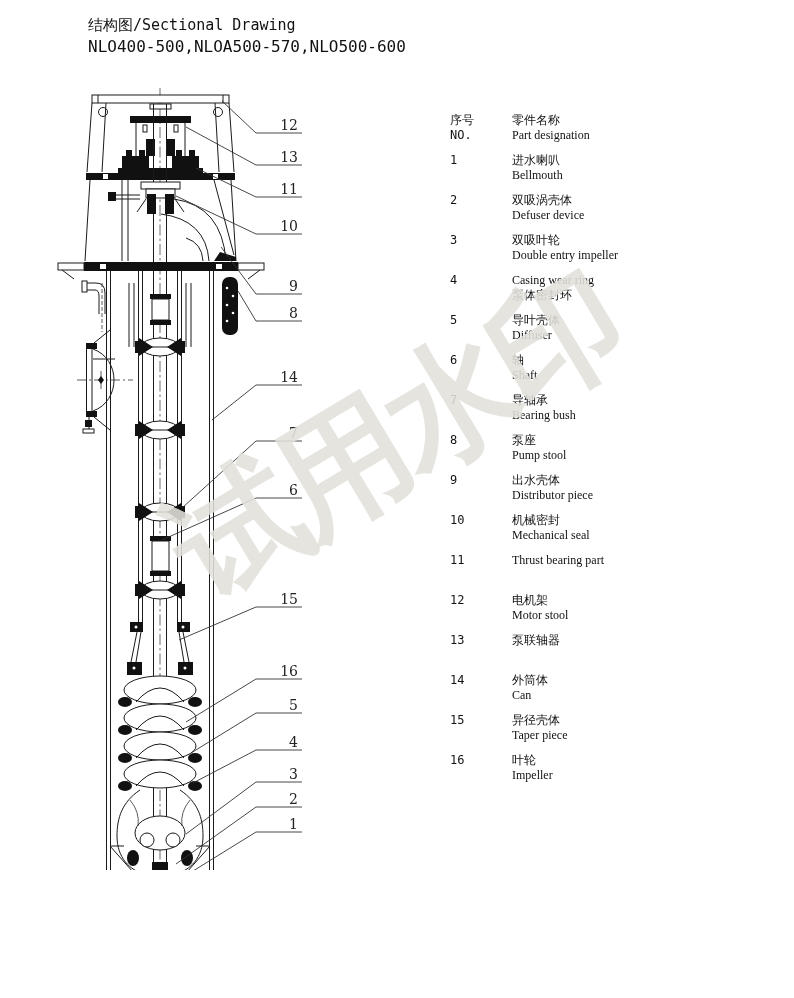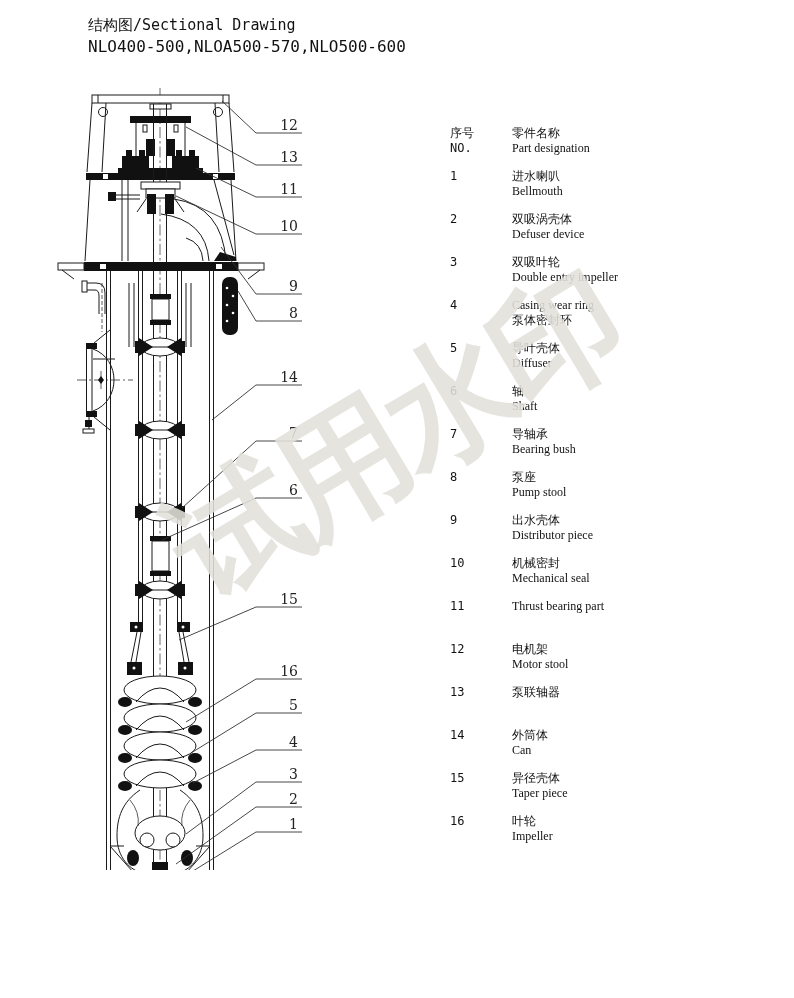--- a/index.html
+++ b/index.html
@@ -10,21 +10,21 @@
   #title-line2{font-size:16px;}
   #drawing-svg{position:absolute;left:0;top:0;}
   .ln{stroke:#1a1a1a;fill:none;stroke-width:1;}
   .thin{stroke:#333;fill:none;stroke-width:.8;}
   .blk{fill:#111;stroke:none;}
   .wh{fill:#fff;stroke:#1a1a1a;stroke-width:1;}
   .dash{stroke:#444;stroke-width:.8;fill:none;stroke-dasharray:11 3 2.5 3;}
   .leader{stroke:#333;stroke-width:.9;fill:none;}
   .callout-num{font-family:"DejaVu Serif", serif;font-size:14px;fill:#222;}
   #parts-table{position:absolute;left:450px;top:113px;width:300px;font-size:12px;}
-  .prow{display:flex;height:30px;margin-bottom:10px;margin-top:13px;}
+  .prow{display:flex;height:30px;margin-bottom:10px;}
   .pcol-no{width:62px;line-height:15px;}
   .pcol-name{flex:1;line-height:15px;font-family:Liberation Serif, serif;}
   .pline{display:block;height:15px;white-space:nowrap;}
   #page-number{position:absolute;left:376px;top:929px;font-family:"DejaVu Serif", serif;
                font-size:13px;}
   #watermark{position:absolute;left:115px;top:358px;width:560px;height:155px;
              line-height:155px;text-align:center;transform:rotate(-31deg);
              font-size:130px;font-weight:700;letter-spacing:-6px;
              color:rgba(226,224,219,0.88);z-index:10;pointer-events:none;
              font-family:"DejaVu Sans", sans-serif;white-space:nowrap;}

